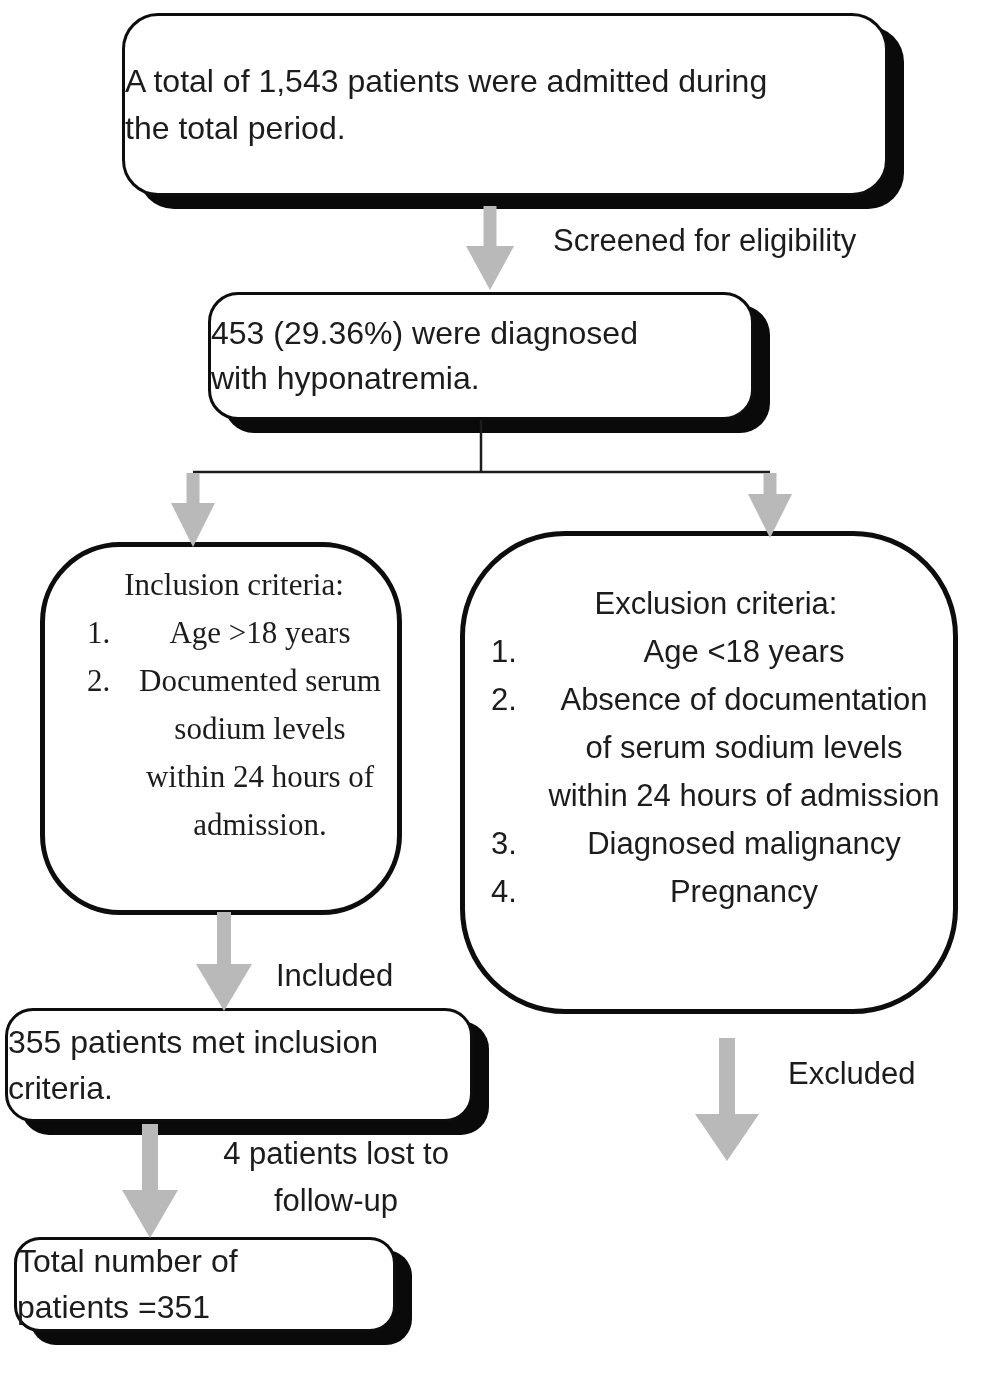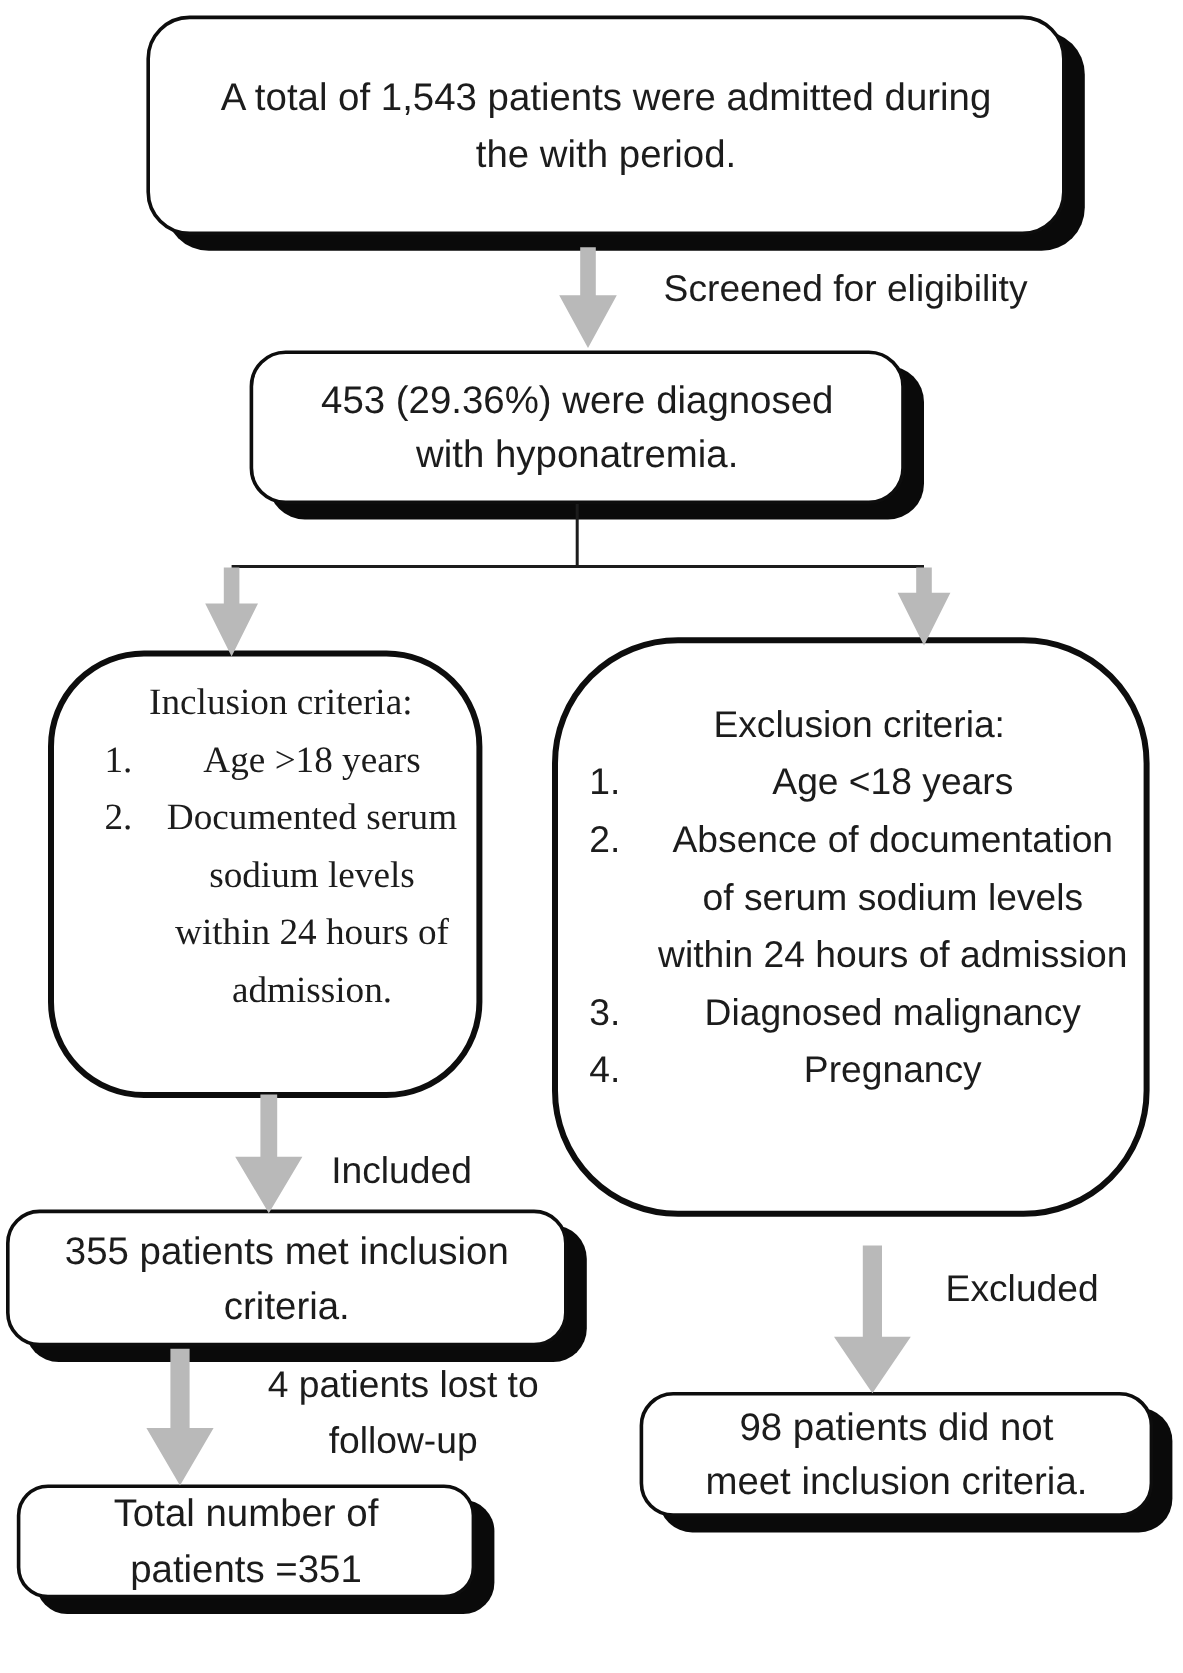--- a/index.html
+++ b/index.html
@@ -23,21 +23,21 @@
     z-index: 3;
     pointer-events: none;
   }
   .box {
     position: absolute;
     background: var(--box-fill, #ffffff);
     border: 3px solid var(--box-border, #0d0d0d);
     display: flex;
     flex-direction: column;
     justify-content: center;
-    align-items: center;
+    align-items: flex-start;
     text-align: center;
     z-index: 2;
     color: var(--text, #1c1c1c);
   }
   .shadowed { box-shadow: 16px 13px 0 0 var(--box-shadow, #0a0a0a); }
   .line { white-space: nowrap; }
 
   #box-admitted {
     left: 122px; top: 13px; width: 766px; height: 183px;
     border-radius: 36px; font-size: 32px; line-height: 1.45;
@@ -113,21 +113,21 @@
 
     <polygon fill="var(--arrow)" points="217,912 231,912 231,964 252,964 224,1011 196,964 217,964"></polygon>
 
     <polygon fill="var(--arrow)" points="142,1124 158,1124 158,1190 178,1190 150,1238 122,1190 142,1190"></polygon>
 
     <polygon fill="var(--arrow)" points="719,1038 735,1038 735,1114 759,1114 727,1161 695,1114 719,1114"></polygon>
   </svg>
 
   <div class="box shadowed" id="box-admitted">
     <div class="line">A total of 1,543 patients were admitted during</div>
-    <div class="line">the with period.</div>
+    <div class="line">the total period.</div>
   </div>
 
   <div class="arrow-label" id="label-screened">Screened for eligibility</div>
 
   <div class="box shadowed" id="box-diagnosed">
     <div class="line">453 (29.36%) were diagnosed</div>
     <div class="line">with hyponatremia.</div>
   </div>
 
   <div class="box crit-box" id="box-inclusion">
@@ -174,18 +174,14 @@
     <div>follow-up</div>
   </div>
 
   <div class="box shadowed" id="box-total">
     <div class="line">Total number of</div>
     <div class="line">patients =351</div>
   </div>
 
   <div class="arrow-label" id="label-excluded">Excluded</div>
 
-  <div class="box shadowed" id="box-notmet">
-    <div class="line">98 patients did not</div>
-    <div class="line">meet inclusion criteria.</div>
-  </div>
 
 </div>
 
 </body></html>

